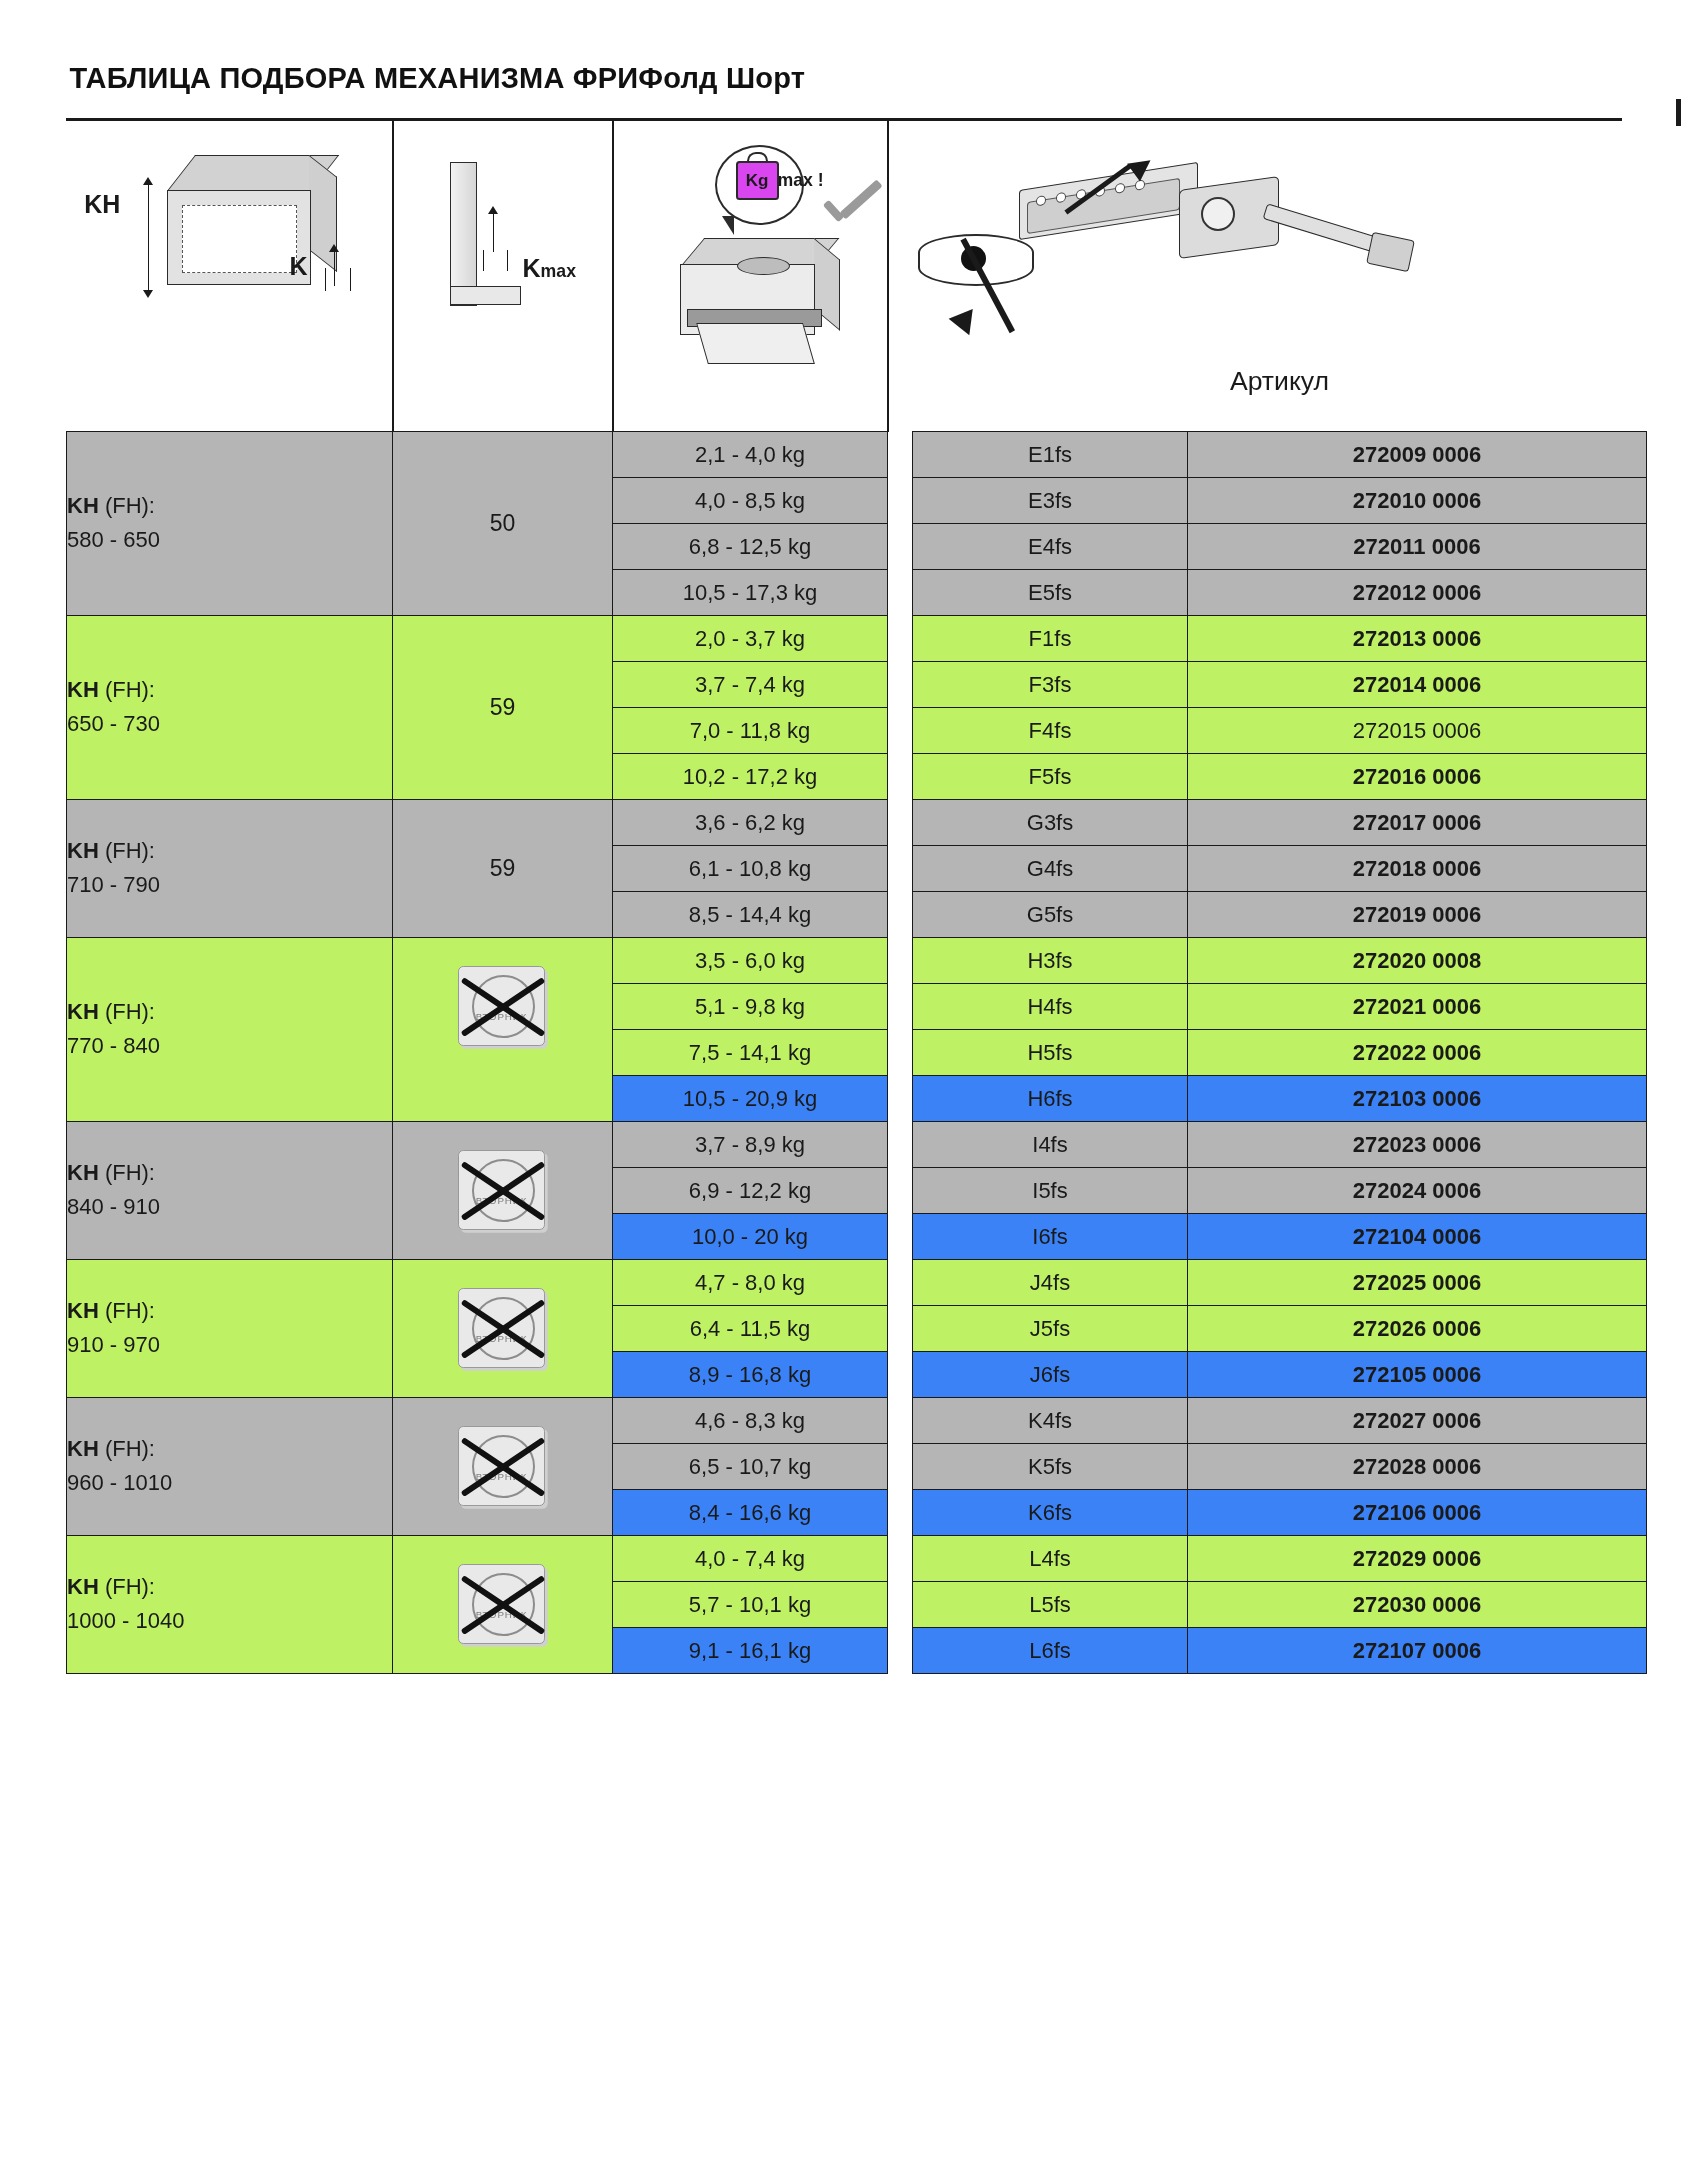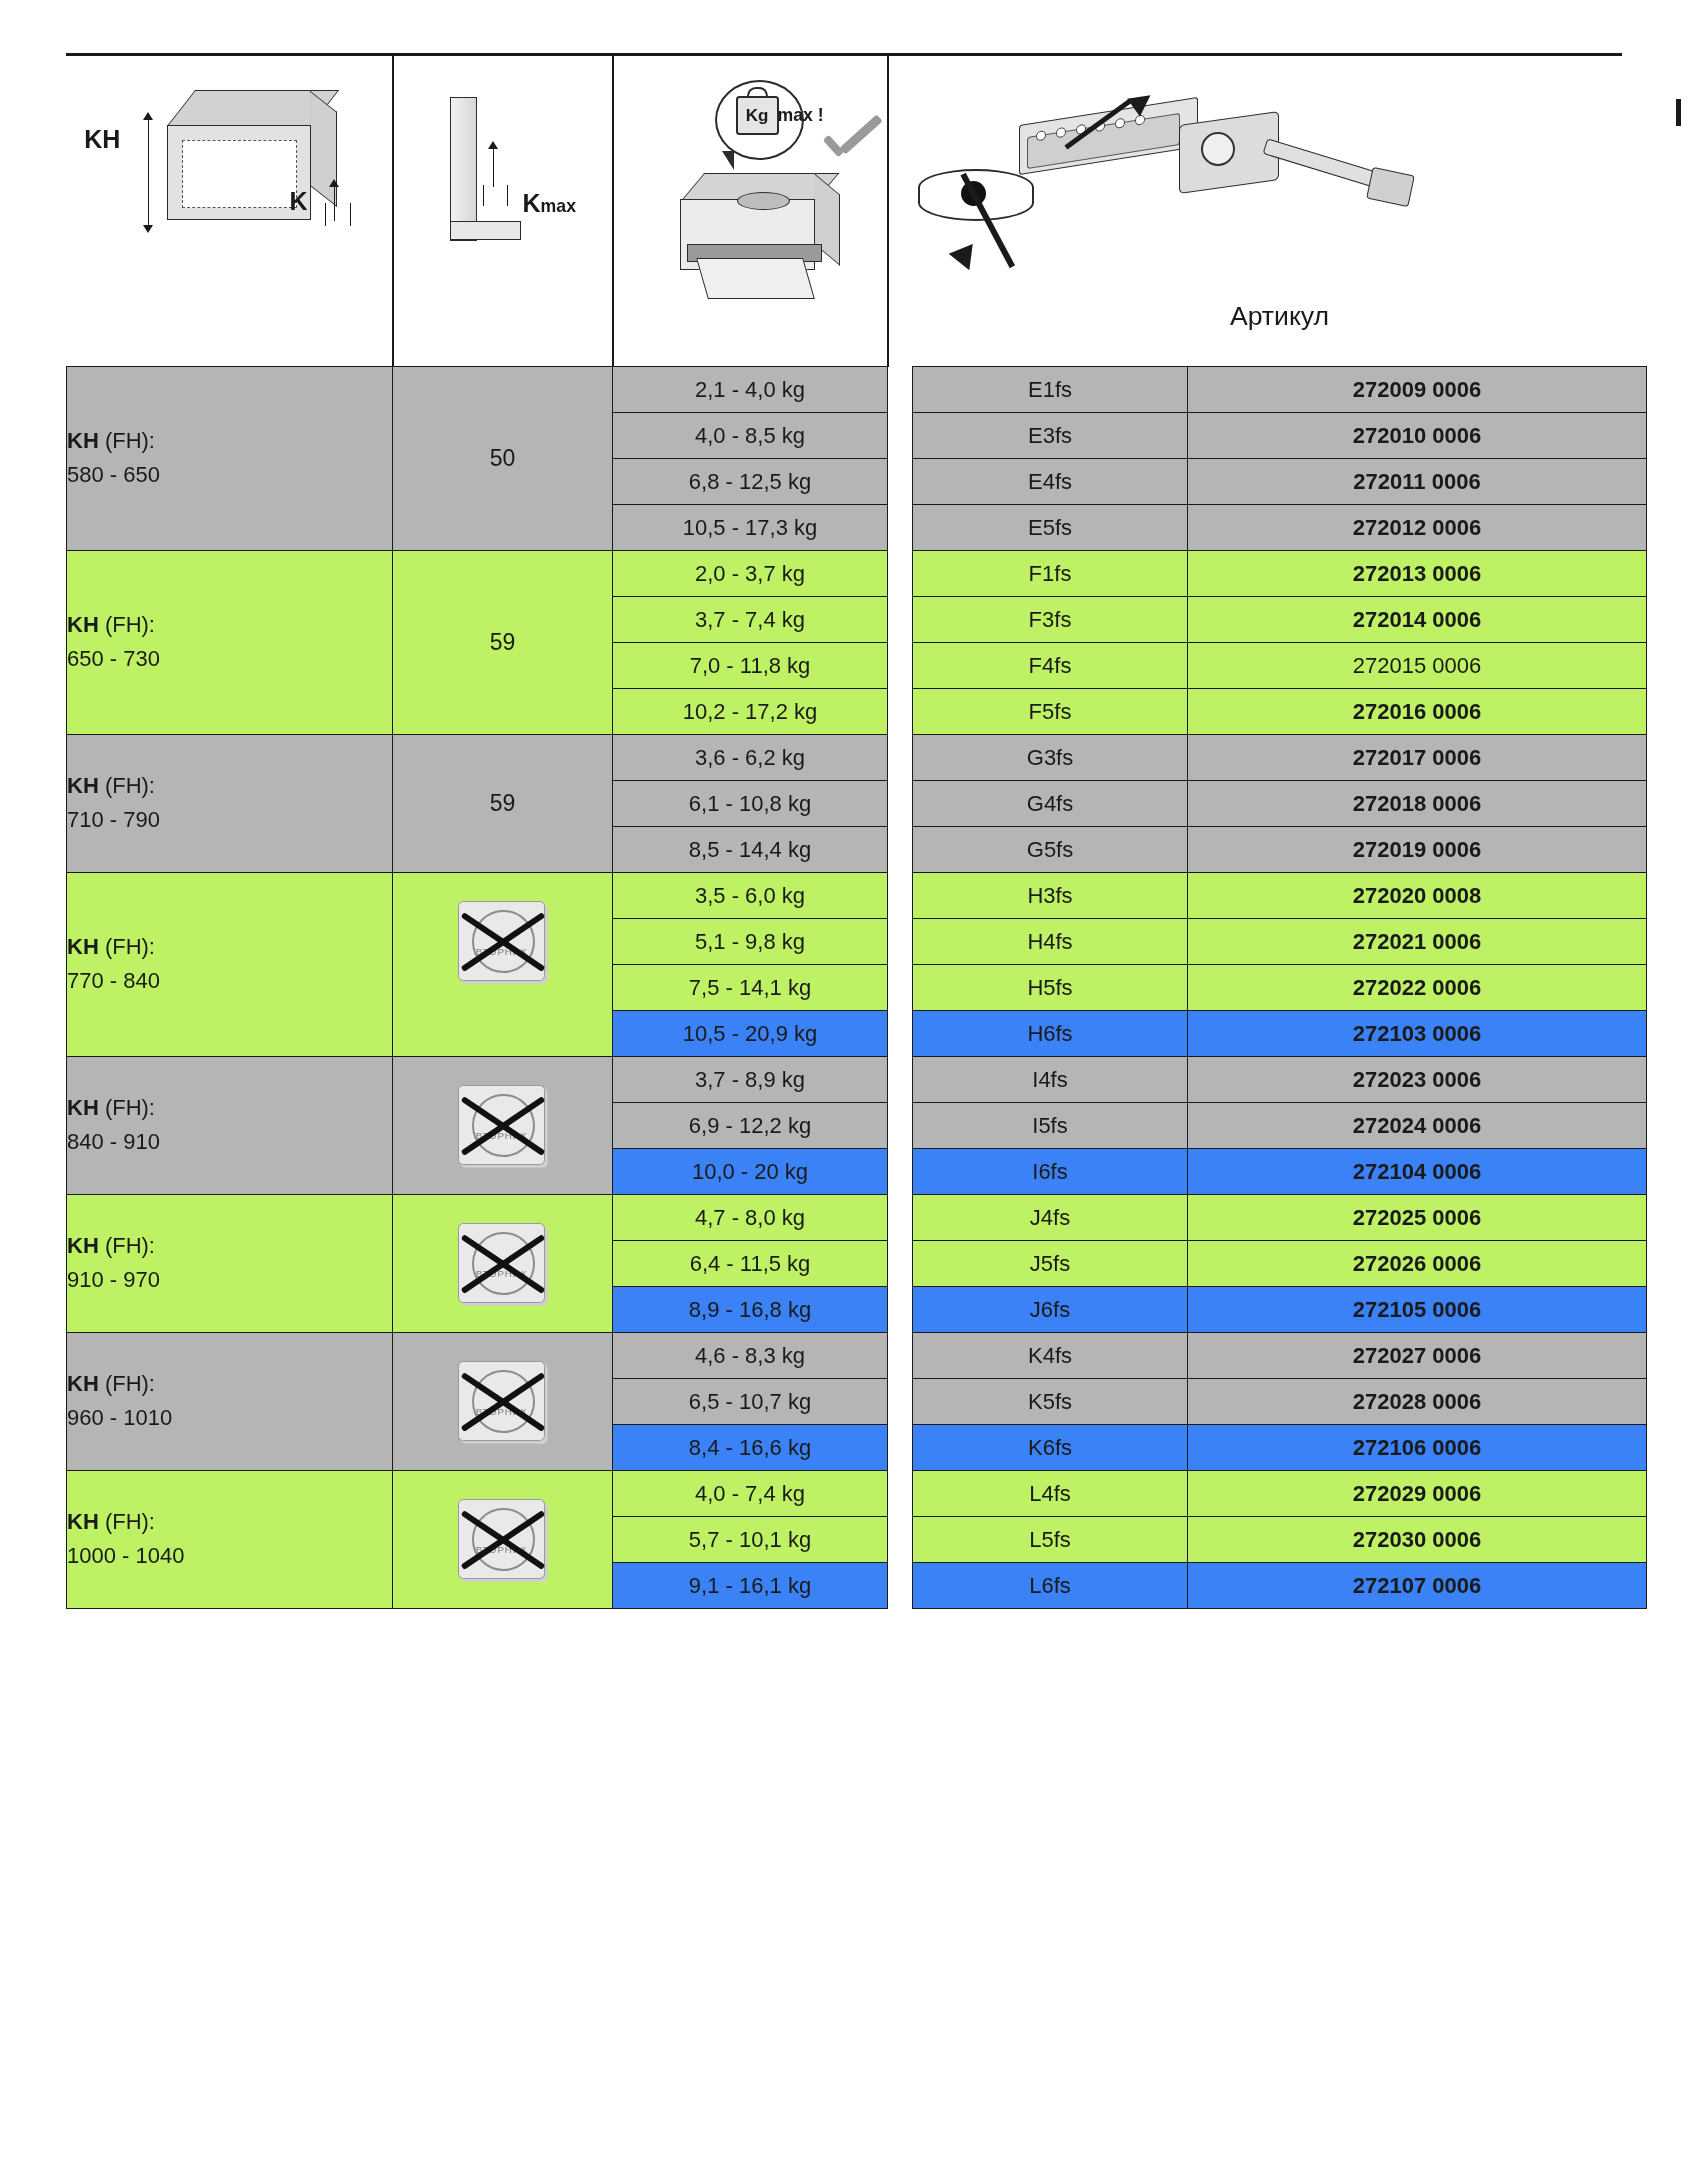--- a/index.html
+++ b/index.html
@@ -122,21 +122,21 @@
   .weight-pic{position:absolute;left:35px;top:21px;width:257px;height:266px;}
   .bubble{
     position:absolute;left:66px;top:3.5px;width:85px;height:76px;border:2.7px solid #2b2b2b;border-radius:50%;
     background:#fff;
   }
   .bubble-tail{
     position:absolute;left:73px;top:74px;width:0;height:0;
     border-left:12.4px solid transparent;border-right:0 solid transparent;border-top:19.5px solid #2b2b2b;
   }
   .kg-box{
-    position:absolute;left:87px;top:19.5px;width:39px;height:35px;background:#e5e5e5;border:2.7px solid #2b2b2b;border-radius:3.5px;
+    position:absolute;left:87px;top:19.5px;width:39px;height:35px;background:#d946ef;border:2.7px solid #2b2b2b;border-radius:3.5px;
     font-size:17px;font-weight:bold;text-align:center;line-height:35px;
   }
   .kg-handle{position:absolute;left:98px;top:10.6px;width:17.7px;height:10.6px;border:2.7px solid #2b2b2b;border-bottom:none;border-radius:8.9px 8.9px 0 0;}
   .maxlbl{position:absolute;left:129px;top:28px;font-size:17.7px;font-weight:bold;}
   .checkmark{
     position:absolute;left:168px;top:39px;width:66px;height:66px;
   }
   .checkmark:before{
     content:"";position:absolute;left:5.3px;top:26.6px;width:23px;height:8px;background:#9a9a9a;transform:rotate(48deg);border-radius:2.7px;
   }
@@ -262,20 +262,21 @@
   }
   .sidebar-mark{
     position:absolute;right:7px;top:99px;width:5.3px;height:26.6px;background:#1a1a1a;
   }
 </style>
 </head>
 <body>
 
 <div class="page">
 
+  <div class="title">ТАБЛИЦА ПОДБОРА МЕХАНИЗМА ФРИФолд Шорт</div>
   <div class="rule"></div>
 
   <table class="main">
     <colgroup>
       <col class="col-kh">
         <col class="col-kmax">
         <col class="col-load">
       <col style="width:25px">
         <col class="col-code">
         <col class="col-art">

